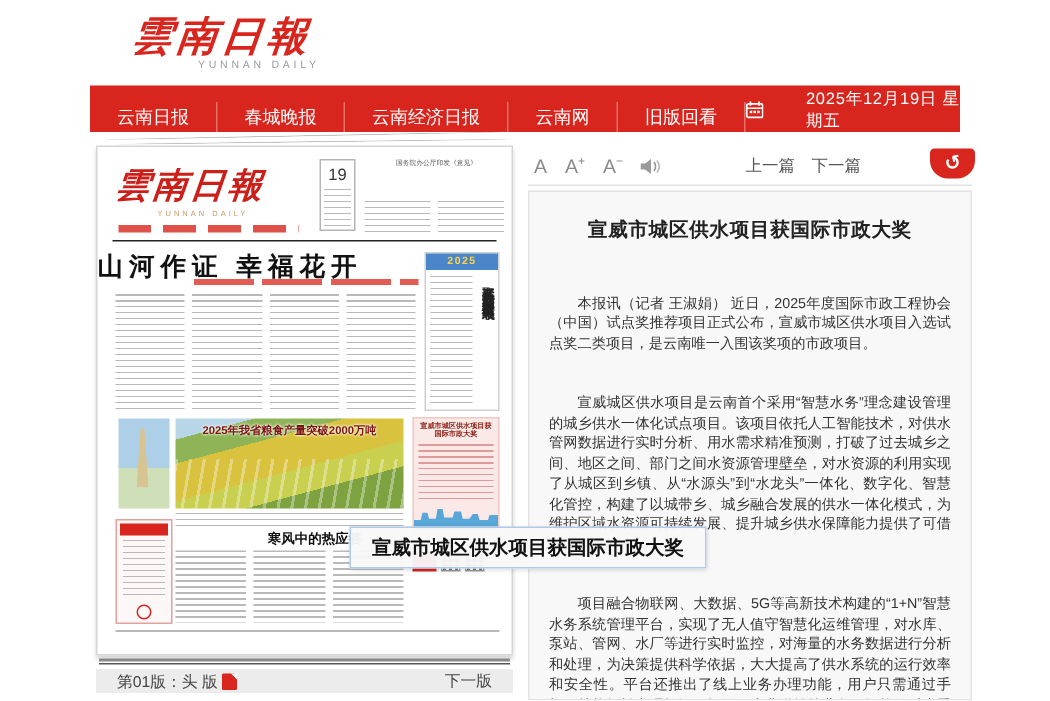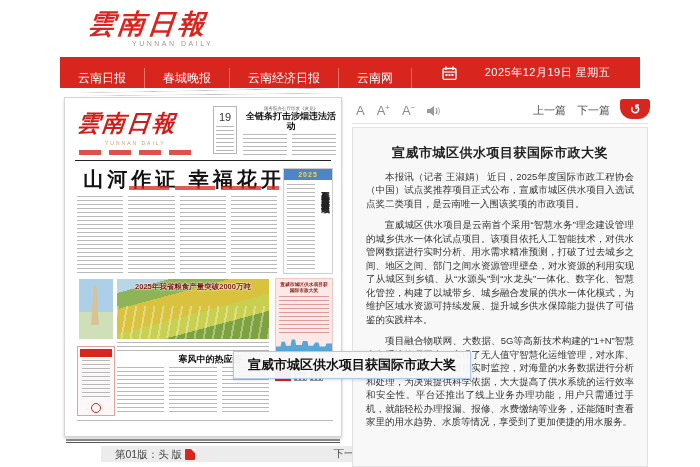--- a/index.html
+++ b/index.html
@@ -19,40 +19,40 @@
   .cal { width:15px; height:14px; }
   .nav-date { font-size:11px; letter-spacing:.5px; }
 
   
   .thumb-wrap { position:absolute; left:64px; top:86px; width:280px; }
   .stack-line { position:absolute; height:0; border-top:1px solid #c2c2c2; border-radius:50%; }
   .sl1 { left:6px; top:4px; width:268px; transform:rotate(-1.1deg); }
   .sl2 { left:14px; top:8px; width:262px; transform:rotate(-0.7deg); }
   .paper { position:absolute; left:0; top:11px; width:278px; height:340px; background:#fff; border:1px solid #d5d5d5; box-shadow:0 2px 3px rgba(0,0,0,.18); overflow:hidden; cursor:pointer; }
   .paper-shadow { position:absolute; left:2px; top:353px; width:274px; height:4px; border-top:2px solid #888; border-bottom:1px solid #555; }
-  .pager { position:absolute; left:0; top:360px; width:278px; height:16px; background:#ececec; display:flex; align-items:center; justify-content:space-between; padding:0 14px;margin-left:37px; }
+  .pager { position:absolute; left:0; top:360px; width:278px; height:16px; background:#ececec; display:flex; align-items:center; justify-content:space-between; padding:0 14px; }
   .pager span { font-size:10.5px; color:#444; }
   .pdf { display:inline-block; width:10px; height:11px; background:#d8251d; border-radius:1px; position:relative; top:2px; margin-left:3px; }
   .pdf:before { content:""; position:absolute; right:0; top:0; border:2.5px solid #fff; border-left-color:transparent; border-bottom-color:transparent; }
 
   
   .np { position:absolute; font-family:"Liberation Sans","DejaVu Sans",sans-serif; }
   .np-masthead { left:12px; top:10px; color:#cc1f1a; font-family:"DejaVu Serif",serif; font-weight:bold; font-style:italic; font-size:23px; letter-spacing:2px; transform:skewX(-6deg); }
   .np-masthead-sub { left:40px; top:42px; color:#c96; font-size:5px; letter-spacing:2px; }
   .np-slogan { left:14px; top:52px; width:120px; height:5px;
     background:repeating-linear-gradient(90deg,#d8251d 0 22px,transparent 22px 30px); opacity:.8; }
   .np-datebox { left:148px; top:8px; width:24px; height:48px; border:1px solid #b5b5b5; text-align:center; }
   .np-dateday { font-size:11px; font-weight:normal; color:#333; margin-top:4px; }
   .np-datebox .fk { margin:3px 2px 0 2px; height:26px; }
   .np-kicker { left:180px; top:7px; width:92px; font-size:5px; color:#555; text-align:center; transform:scale(.9); }
   .np-headline1 { left:178px; top:14px; width:96px; font-size:9px; font-weight:bold; color:#111; text-align:center; line-height:1.1; }
   .fk { background:repeating-linear-gradient(#b9b9b9 0 1px, transparent 1px 4px); }
   .fkp { background:repeating-linear-gradient(#dd9a9a 0 1px, transparent 1px 4px); }
   .np-rule { left:10px; top:62px; width:256px; height:0; border-top:1.5px solid #222; }
-  .np-headline2 { left:0; top:68px; width:238px; text-align:center; font-size:20px; font-weight:bold; color:#111; letter-spacing:4px; }
+  .np-headline2 { left:0; top:68px; width:238px; text-align:left; font-size:17px; font-weight:bold; color:#111; letter-spacing:4px; }
   .np-subtitle { left:64px; top:88px; width:150px; height:4px; background:repeating-linear-gradient(90deg,#d8251d 0 40px,transparent 40px 46px); opacity:.75; }
   .np-cols { left:12px; top:98px; width:200px; height:78px; display:flex; gap:5px; }
   .np-cols > div { flex:1; }
   .np-side { left:218px; top:70px; width:50px; height:106px; border:1px solid #cfcfcf; }
   .np-side-head { height:11px; background:#4a86c8; color:#ffd24a; font-size:7px; font-weight:bold; text-align:center; line-height:11px; letter-spacing:1px; }
   .np-side-body { position:relative; height:93px; }
   .np-side-v { position:absolute; right:2px; top:4px; writing-mode:vertical-rl; font-size:8.5px; font-weight:bold; color:#222; letter-spacing:1px; line-height:1.15; }
   .np-side-fk { position:absolute; left:3px; top:4px; width:28px; height:85px; }
   .np-photo-sm { left:14px; top:181px; width:34px; height:60px; background:linear-gradient(#aecfe8 0 55%, #cfe0b8 55% 100%); position:absolute; }
   .np-monu { position:absolute; left:12px; top:6px; width:8px; height:40px; background:#d8c493; clip-path:polygon(35% 0,65% 0,100% 100%,0 100%); }
@@ -76,50 +76,51 @@
   .np-redsq { width:16px; height:13px; background:#d8251d; }
   .np-qr { width:13px; height:13px; background:
      repeating-linear-gradient(90deg,#777 0 2px,#fff 2px 4px),
      repeating-linear-gradient(#777 0 2px,#fff 2px 4px); background-blend-mode:multiply; border:1px solid #999; }
   .np-bottomline { left:12px; top:322px; width:256px; height:4px; }
 
   
   .toolbar { position:absolute; left:352px; top:98px; width:296px; height:26px; display:flex; align-items:center; border-bottom:1px solid #e2e2e2; padding:0 4px; }
   .tb-font { color:#8a8a8a; font-size:13px; margin-right:12px; cursor:pointer; }
   .tb-font sup { font-size:8px; }
-  .tb-nav { margin-left:auto; margin-right:34px; color:#555; font-size:11px; }
+  .tb-nav { margin-left:auto; margin-right:70px; color:#555; font-size:11px; }
   .tb-nav span { cursor:pointer; margin-left:8px; }
   .speaker { width:14px; height:12px; cursor:pointer; }
   .badge { position:absolute; left:620px; top:99px; width:30px; height:20px; background:#d8251d; border-radius:3px 3px 12px 12px; display:flex; align-items:center; justify-content:center; cursor:pointer; }
   .badge span { color:#fff; font-size:13px; font-weight:bold; font-family:"DejaVu Sans",sans-serif; transform:rotate(-12deg); line-height:1; }
 
   .panel { position:absolute; left:352px; top:127px; width:296px; height:340px; background:#f8f8f8; border:1px solid #e3e3e3; overflow:hidden; }
   .panel-title { margin-top:16px; text-align:center; font-size:13px; font-weight:bold; color:#222; letter-spacing:.5px; }
   .panel-body { padding:8px 13px 0 13px; }
-  .panel-body p { font-size:9.5px; line-height:1.42; color:#333; text-align:justify; text-indent:2em; margin-bottom:8px; }
+  .panel-body p { font-size:9.5px; line-height:1.42; color:#333; text-align:justify; text-indent:2em; margin-bottom:8px;margin-top:26px; }
 
   
   .tooltip { position:absolute; left:233px; top:351px; width:238px; height:28px; background:rgba(248,248,248,.96); border:1px solid #afc9e8; box-shadow:0 1px 3px rgba(0,0,0,.15); display:flex; align-items:center; justify-content:center; z-index:30; }
   .tooltip span { font-size:13px; font-weight:bold; color:#111; white-space:nowrap; }
 </style>
 </head>
 <body>
 
 <div class="page">
 
   <div class="logo">
     <div class="logo-cn">雲南日報</div>
     <div class="logo-en">YUNNAN DAILY</div>
   </div>
 
   <div class="nav">
     <div class="nav-item">云南日报</div>
     <div class="nav-item">春城晚报</div>
     <div class="nav-item">云南经济日报</div>
     <div class="nav-item">云南网</div>
+    <div class="nav-item">旧版回看</div>
     <div class="nav-date-wrap">
       <svg class="cal" viewBox="0 0 15 14">
         <rect x="1" y="2.5" width="13" height="11" rx="1.5" fill="none" stroke="#fff" stroke-width="1.4"></rect>
         <line x1="4" y1="0.5" x2="4" y2="4" stroke="#fff" stroke-width="1.4"></line>
         <line x1="11" y1="0.5" x2="11" y2="4" stroke="#fff" stroke-width="1.4"></line>
         <line x1="1" y1="6" x2="14" y2="6" stroke="#fff" stroke-width="1.2"></line>
         <rect x="3.5" y="8" width="2" height="2" fill="#fff"></rect>
           <rect x="6.5" y="8" width="2" height="2" fill="#fff"></rect>
           <rect x="9.5" y="8" width="2" height="2" fill="#fff"></rect>
       </svg>
@@ -133,21 +134,20 @@
 
     <div class="paper">
       <div class="np np-masthead">雲南日報</div>
       <div class="np np-masthead-sub">YUNNAN DAILY</div>
       <div class="np np-slogan"></div>
       <div class="np np-datebox">
         <div class="np-dateday">19</div>
         <div class="fk"></div>
       </div>
       <div class="np np-kicker">国务院办公厅印发《意见》</div>
-      <div class="np np-headline1">全链条打击涉烟违法活动</div>
       <div class="np fk" style="left:178px; top:36px; width:44px; height:24px;"></div>
       <div class="np fk" style="left:227px; top:36px; width:44px; height:24px;"></div>
       <div class="np np-rule"></div>
       <div class="np np-headline2">山河作证 幸福花开</div>
       <div class="np np-subtitle"></div>
       <div class="np np-cols">
         <div class="fk"></div>
         <div class="fk"></div>
         <div class="fk"></div>
         <div class="fk"></div>

